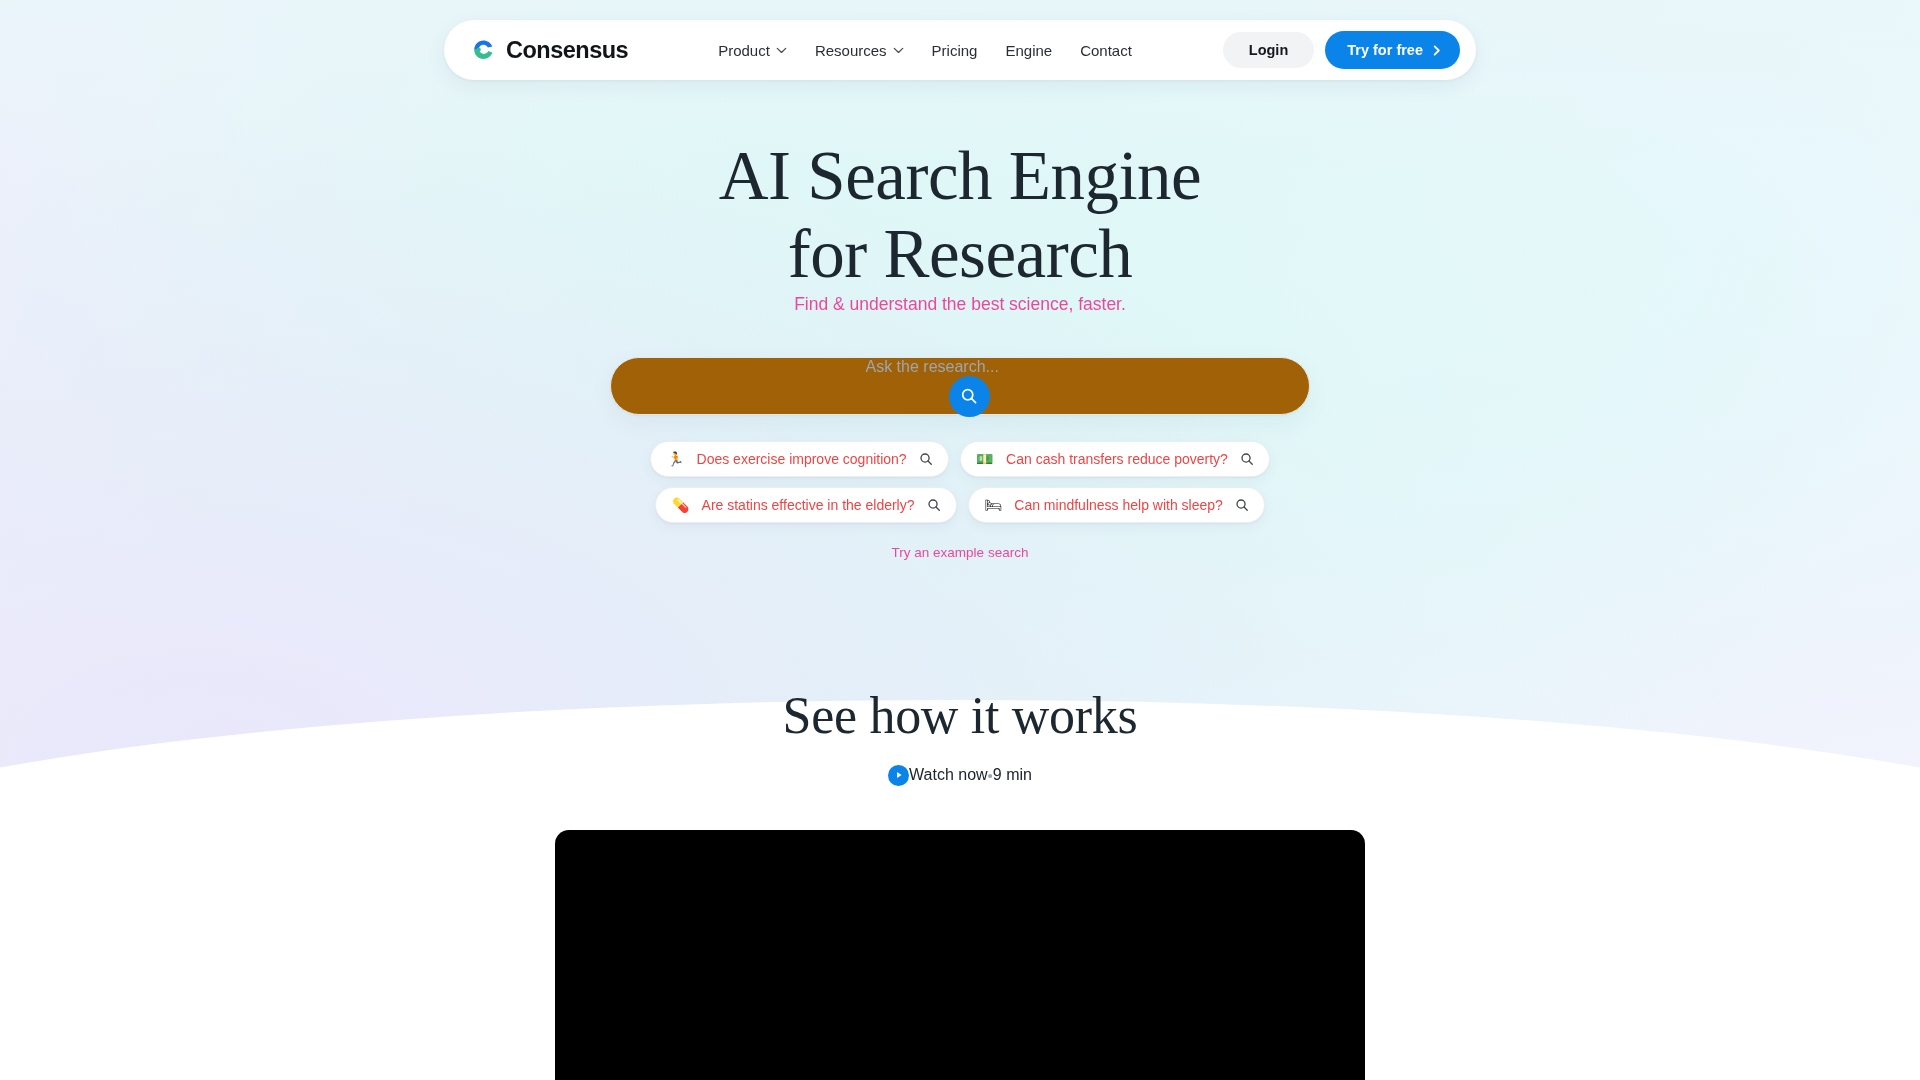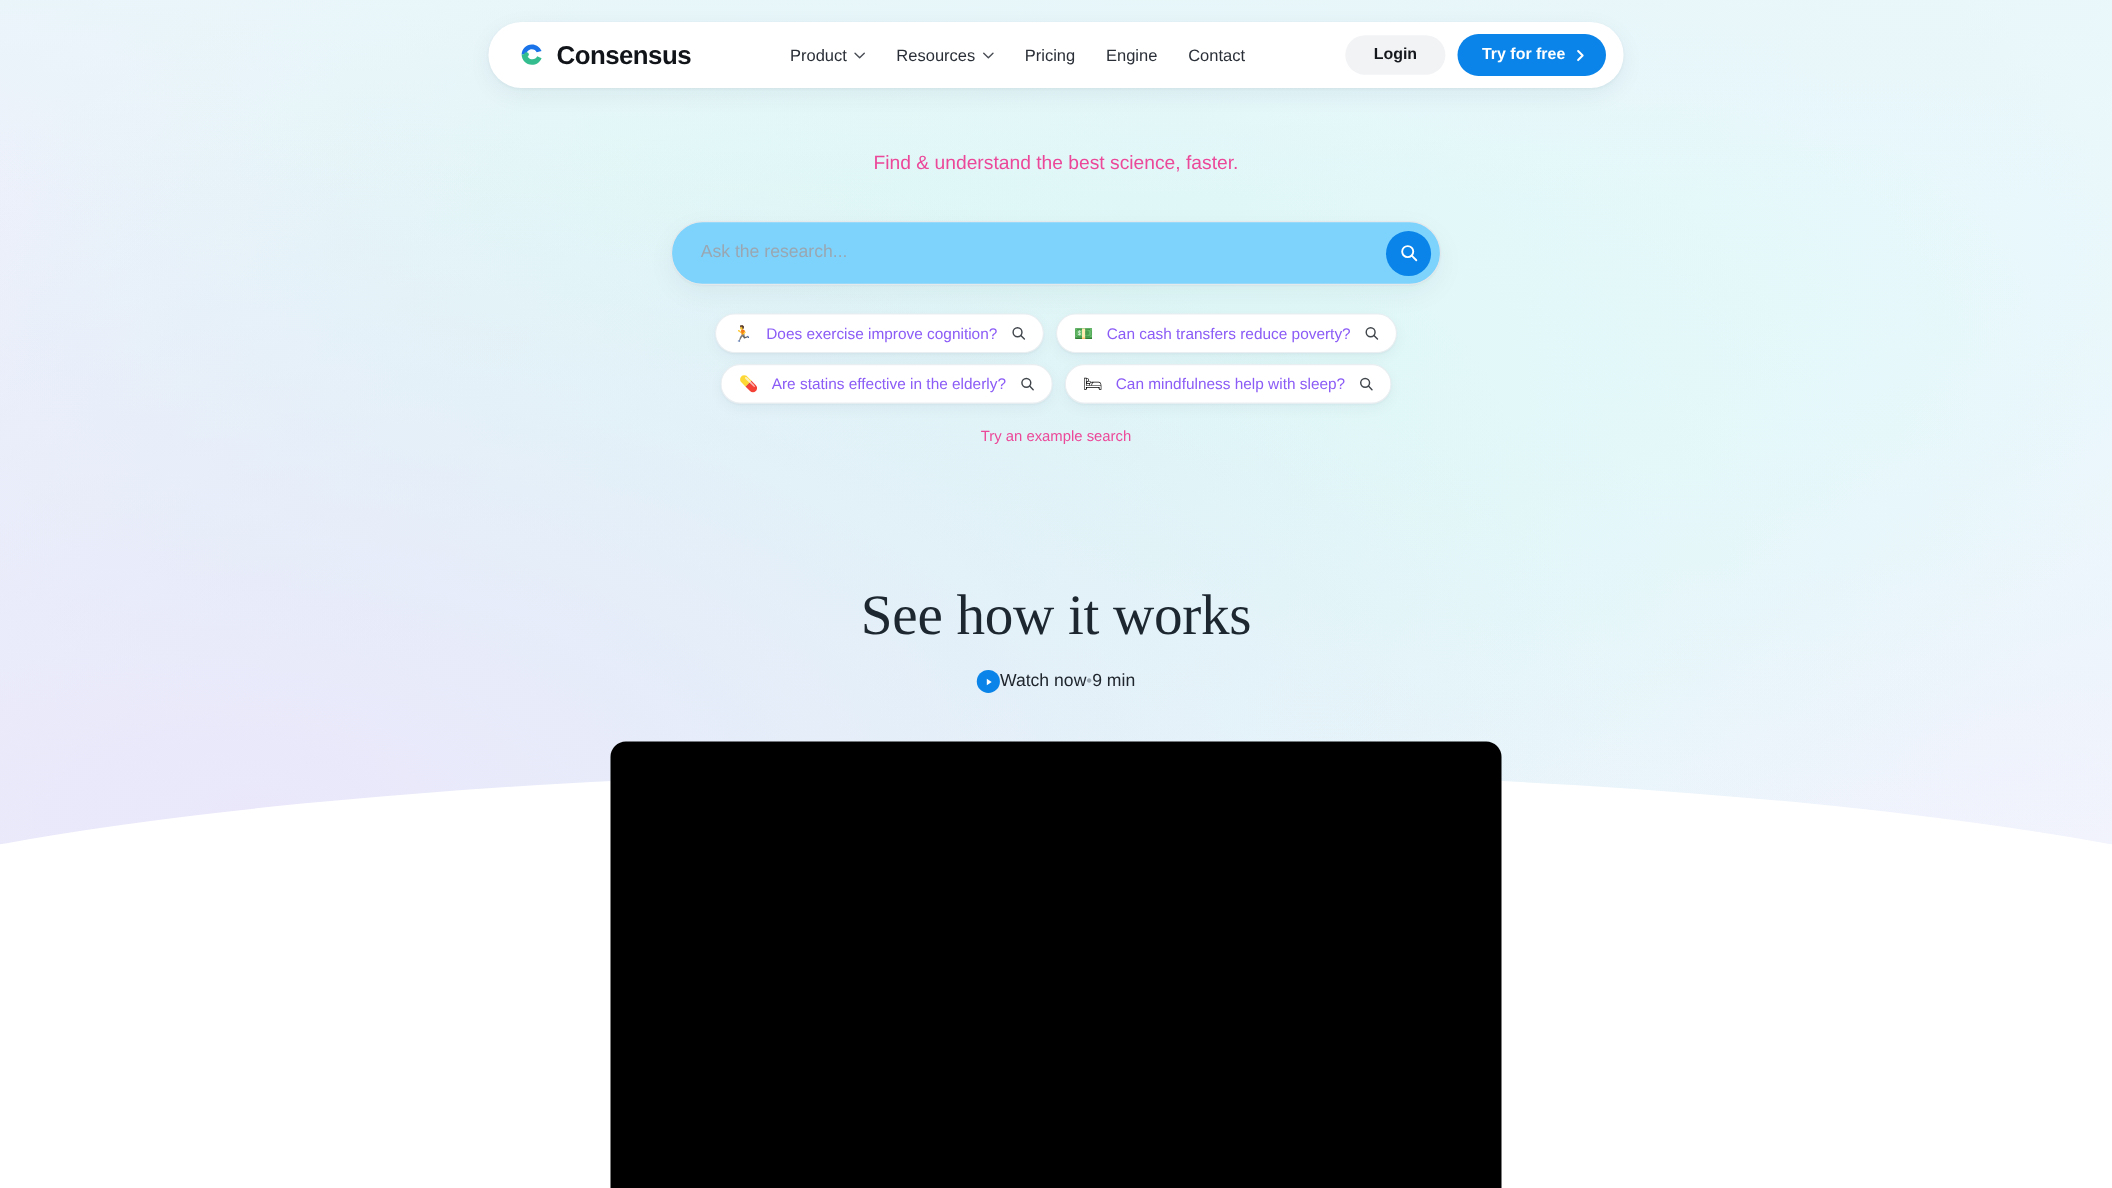--- a/index.html
+++ b/index.html
@@ -97,26 +97,27 @@
     letter-spacing:-.5px;
   }
   .hero-sub {
     font-size:17.5px; color:#ec4899;
   }
 
   
   .search-wrap { margin-top:42px; display:flex; justify-content:center; }
   .search-box {
     width:700px; height:58px;
-    background:#7dd3fc;
+    background:#a16207;
     border:1px solid #e4e9ec;
     border-radius:29px;
     display:flex; align-items:center;
     padding:0 8px 0 26px;
     box-shadow:0 1px 2px rgba(16,32,60,.04), 0 8px 26px rgba(16,32,60,.05);
+    flex-direction:column;
   }
   .search-input {
     flex:1; border:none; outline:none; background:transparent;
     font-family:inherit; font-size:16px; color:#1d2730;
   }
   .search-input::placeholder { color:#9aa7b2; }
   .search-go {
     width:41px; height:41px; flex:0 0 41px;
     border-radius:50%; border:none; cursor:pointer;
     background:#0a84e8;
@@ -130,21 +131,21 @@
   .chip {
     display:flex; align-items:center; gap:12px;
     background:#ffffff;
     border:1px solid #e9eef1;
     border-radius:22px;
     height:36px; padding:0 15px 0 16px;
     cursor:pointer;
     box-shadow:0 1px 2px rgba(16,32,60,.04), 0 4px 14px rgba(16,32,60,.045);
   }
   .chip-emoji { font-size:14px; line-height:1; }
-  .chip-text { font-size:14px; color:#8b5cf6; white-space:nowrap; }
+  .chip-text { font-size:14px; color:#ef4444; white-space:nowrap; }
   .chip-mag { width:14px; height:14px; display:block; opacity:.85; }
   .example-note {
     margin-top:22px; font-size:13.5px; color:#ec4899;
   }
 
   
   .how { position:relative; z-index:4; margin-top:126px; text-align:center; }
   .how h2 {
     font-family:"Liberation Serif", serif;
     font-size:52px; font-weight:400; color:#1d2730; letter-spacing:-.3px;
@@ -228,20 +229,24 @@
                 <path d="M4.3 2.2 8.1 6l-3.8 3.8" fill="none" stroke="#ffffff" stroke-width="1.7" stroke-linecap="round" stroke-linejoin="round"></path>
               </svg>
           </span>
         </button>
       </div>
 
     </nav>
   </div>
 
   <section class="hero">
+    <h1>
+      <span>AI Search Engine</span><br>
+      <span>for Research</span>
+    </h1>
     <p class="hero-sub">Find &amp; understand the best science, faster.</p>
 
     <div class="search-wrap">
       <div class="search-box">
         <input class="search-input" type="text" placeholder="Ask the research..." style="">
         <button class="search-go">
           <span>
             <svg viewBox="0 0 20 20" aria-hidden="true">
               <circle cx="8.6" cy="8.6" r="5.6" fill="none" stroke="#ffffff" stroke-width="1.9"></circle>
               <path d="M12.9 12.9 17.3 17.3" stroke="#ffffff" stroke-width="1.9" stroke-linecap="round"></path>

